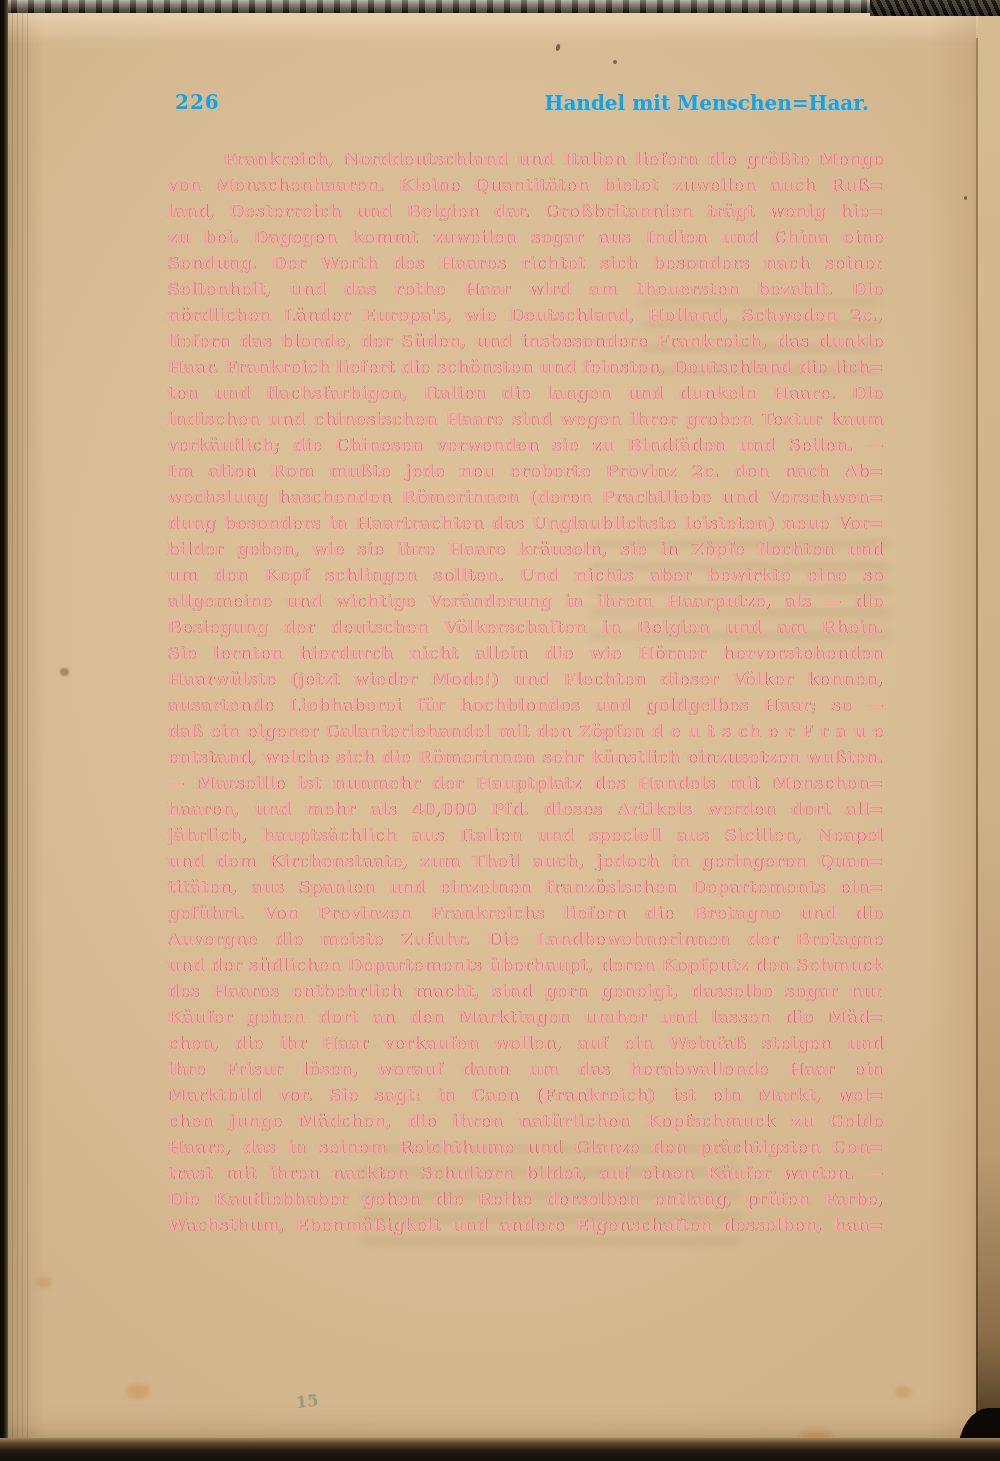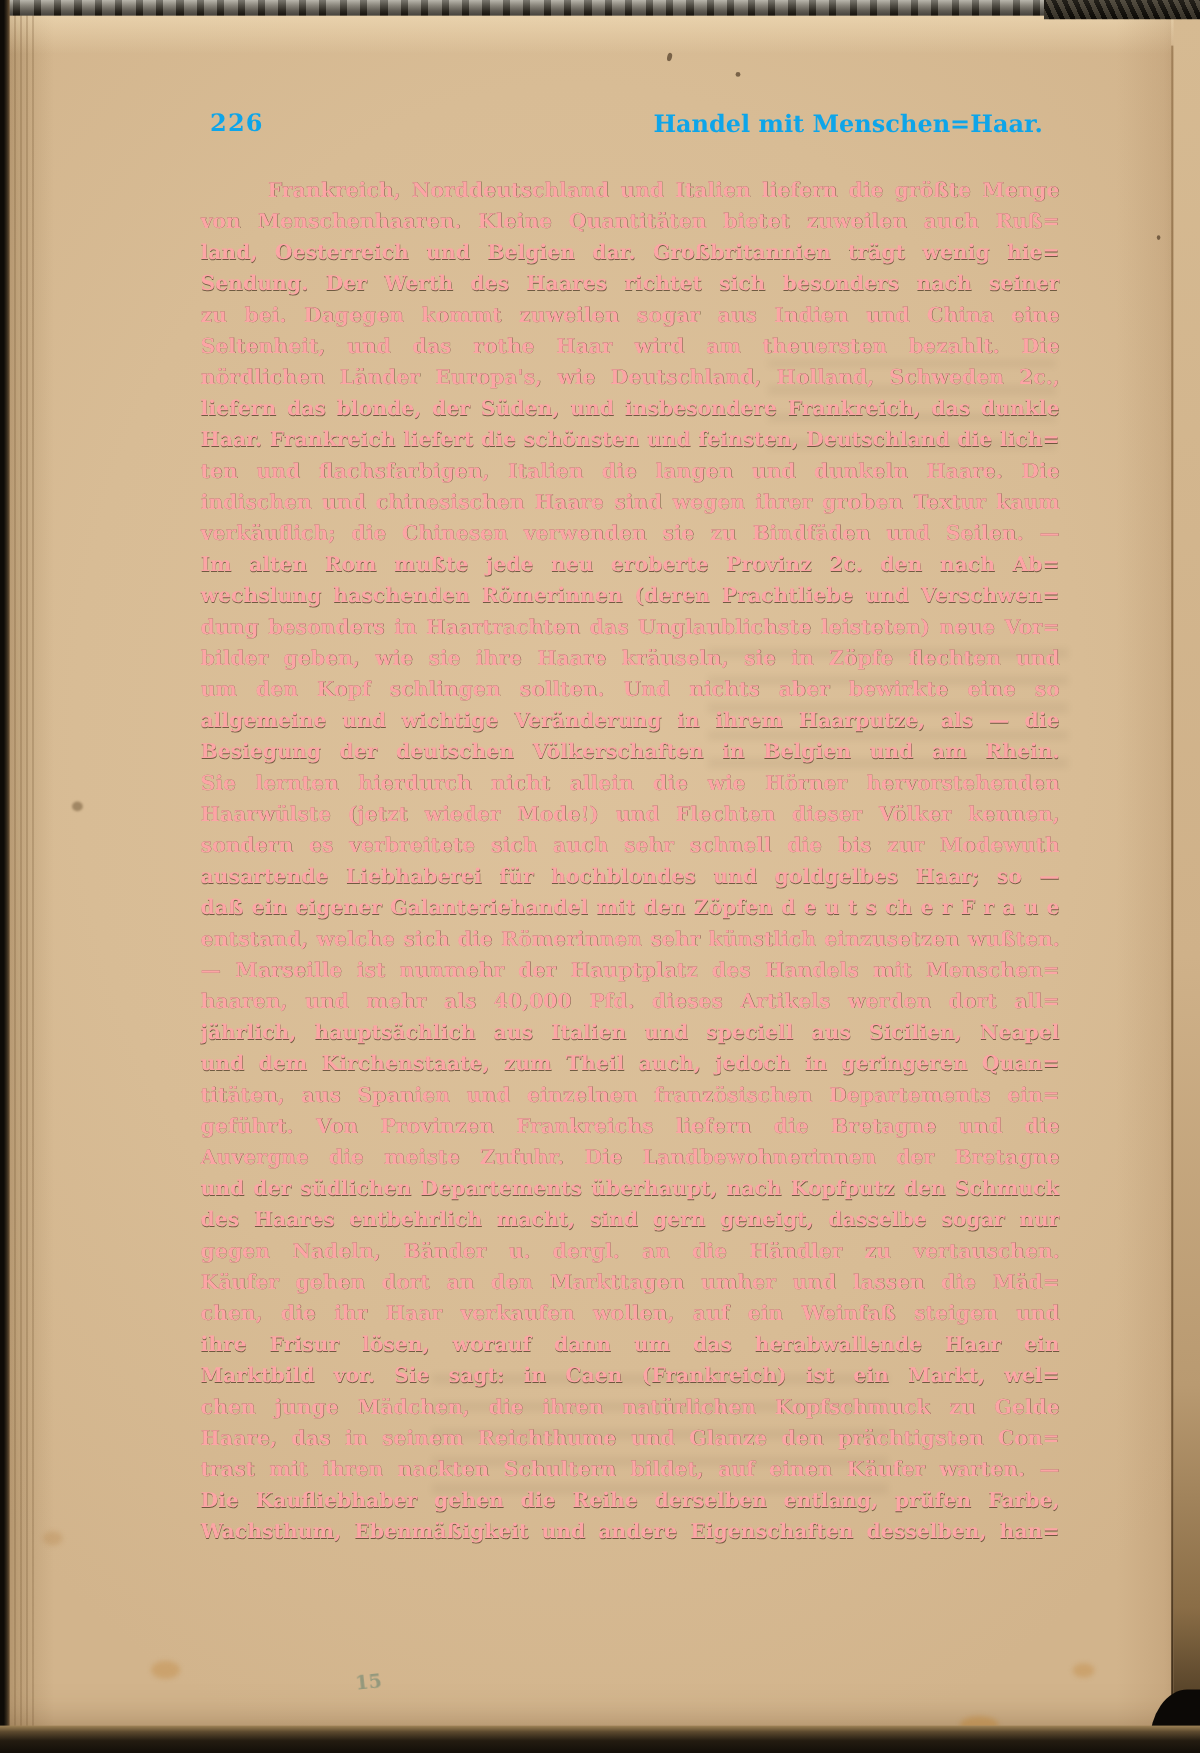--- a/index.html
+++ b/index.html
@@ -128,52 +128,50 @@
 
   <div class="header-row">
     <span class="page-number">226</span>
     <span class="header-title">Handel mit Menschen=Haar.</span>
   </div>
 
   <div class="body-text">
       <div class="text-line first">Frankreich, Norddeutschland und Italien liefern die größte Menge</div>
       <div class="text-line">von Menschenhaaren. Kleine Quantitäten bietet zuweilen auch Ruß=</div>
       <div class="text-line">land, Oesterreich und Belgien dar. Großbritannien trägt wenig hie=</div>
+      <div class="text-line">zu bei. Dagegen kommt zuweilen sogar aus Indien und China eine</div>
       <div class="text-line">Sendung. Der Werth des Haares richtet sich besonders nach seiner</div>
-      <div class="text-line">zu bei. Dagegen kommt zuweilen sogar aus Indien und China eine</div>
       <div class="text-line">Seltenheit, und das rothe Haar wird am theuersten bezahlt. Die</div>
       <div class="text-line">nördlichen Länder Europa's, wie Deutschland, Holland, Schweden 2c.,</div>
       <div class="text-line">liefern das blonde, der Süden, und insbesondere Frankreich, das dunkle</div>
       <div class="text-line">Haar. Frankreich liefert die schönsten und feinsten, Deutschland die lich=</div>
       <div class="text-line">ten und flachsfarbigen, Italien die langen und dunkeln Haare. Die</div>
       <div class="text-line">indischen und chinesischen Haare sind wegen ihrer groben Textur kaum</div>
       <div class="text-line">verkäuflich; die Chinesen verwenden sie zu Bindfäden und Seilen. —</div>
       <div class="text-line">Im alten Rom mußte jede neu eroberte Provinz 2c. den nach Ab=</div>
       <div class="text-line">wechslung haschenden Römerinnen (deren Prachtliebe und Verschwen=</div>
       <div class="text-line">dung besonders in Haartrachten das Unglaublichste leisteten) neue Vor=</div>
       <div class="text-line">bilder geben, wie sie ihre Haare kräuseln, sie in Zöpfe flechten und</div>
       <div class="text-line">um den Kopf schlingen sollten. Und nichts aber bewirkte eine so</div>
       <div class="text-line">allgemeine und wichtige Veränderung in ihrem Haarputze, als — die</div>
       <div class="text-line">Besiegung der deutschen Völkerschaften in Belgien und am Rhein.</div>
       <div class="text-line">Sie lernten hierdurch nicht allein die wie Hörner hervorstehenden</div>
       <div class="text-line">Haarwülste (jetzt wieder Mode!) und Flechten dieser Völker kennen,</div>
-      <div class="text-line">sondern es verbreitete sich auch sehr schnell die bis zur Modewuth</div>
       <div class="text-line">ausartende Liebhaberei für hochblondes und goldgelbes Haar; so —</div>
       <div class="text-line">daß ein eigener Galanteriehandel mit den Zöpfen d e u t s ch e r  F r a u e n</div>
       <div class="text-line">entstand, welche sich die Römerinnen sehr künstlich einzusetzen wußten.</div>
       <div class="text-line">— Marseille ist nunmehr der Hauptplatz des Handels mit Menschen=</div>
       <div class="text-line">haaren, und mehr als 40,000 Pfd. dieses Artikels werden dort all=</div>
       <div class="text-line">jährlich, hauptsächlich aus Italien und speciell aus Sicilien, Neapel</div>
       <div class="text-line">und dem Kirchenstaate, zum Theil auch, jedoch in geringeren Quan=</div>
       <div class="text-line">titäten, aus Spanien und einzelnen französischen Departements ein=</div>
       <div class="text-line">geführt. Von Provinzen Frankreichs liefern die Bretagne und die</div>
       <div class="text-line">Auvergne die meiste Zufuhr. Die Landbewohnerinnen der Bretagne</div>
-      <div class="text-line">und der südlichen Departements überhaupt, nach Kopfputz den Schmuck</div>
+      <div class="text-line">und der südlichen Departements überhaupt, deren Kopfputz den Schmuck</div>
       <div class="text-line">des Haares entbehrlich macht, sind gern geneigt, dasselbe sogar nur</div>
-      <div class="text-line">gegen Nadeln, Bänder u. dergl. an die Händler zu vertauschen.</div>
       <div class="text-line">Käufer gehen dort an den Markttagen umher und lassen die Mäd=</div>
       <div class="text-line">chen, die ihr Haar verkaufen wollen, auf ein Weinfaß steigen und</div>
       <div class="text-line">ihre Frisur lösen, worauf dann um das herabwallende Haar ein</div>
       <div class="text-line">Marktbild vor. Sie sagt: in Caen (Frankreich) ist ein Markt, wel=</div>
       <div class="text-line">chen junge Mädchen, die ihren natürlichen Kopfschmuck zu Gelde</div>
       <div class="text-line">Haare, das in seinem Reichthume und Glanze den prächtigsten Con=</div>
       <div class="text-line">trast mit ihren nackten Schultern bildet, auf einen Käufer warten. —</div>
       <div class="text-line">Die Kaufliebhaber gehen die Reihe derselben entlang, prüfen Farbe,</div>
       <div class="text-line">Wachsthum, Ebenmäßigkeit und andere Eigenschaften desselben, han=</div>
     </div>

